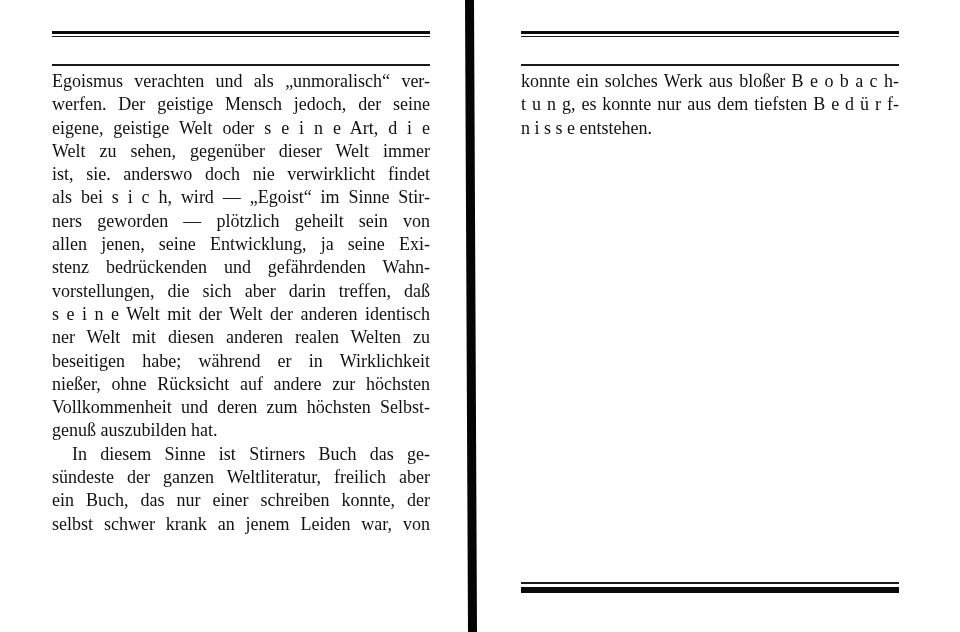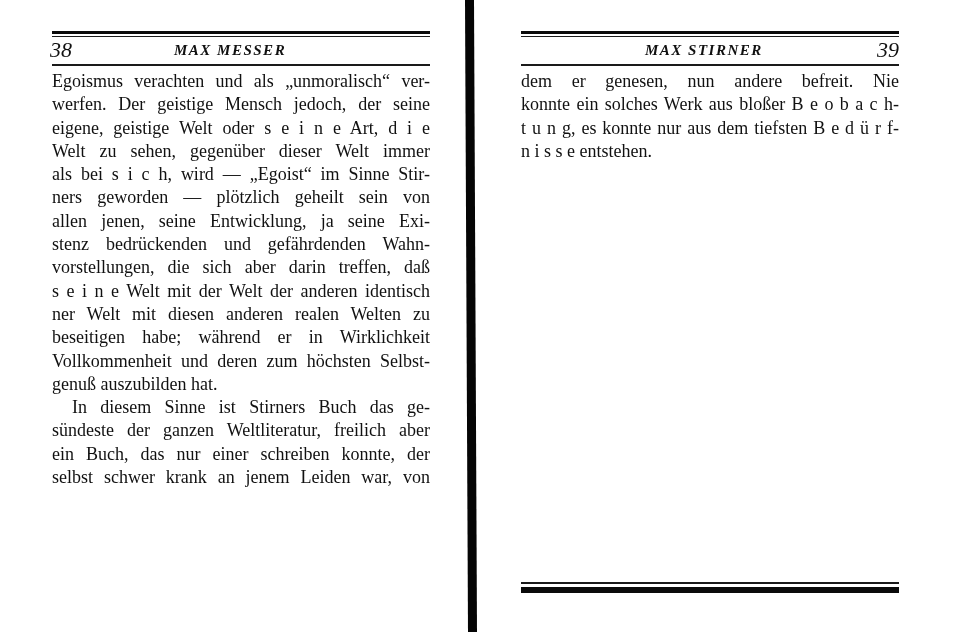--- a/index.html
+++ b/index.html
@@ -90,63 +90,56 @@
       width: 14px;
       height: 632px;
     }
   </style>
 </head>
 <body>
 
 <div class="page page-left">
   <div class="rule-thick" style="top:31px;"></div>
   <div class="rule-thin" style="top:36px;"></div>
-  <div class="running-head">
-    <span class="folio left">38</span>
-    <span class="head-title">MAX MESSER</span>
-  </div>
   <div class="rule-thin" style="top:64px; height:2px;"></div>
 
   <div class="text-block">
     <span class="line">Egoismus verachten und als „unmoralisch“ ver-</span>
     <span class="line">werfen.  Der geistige Mensch jedoch, der seine</span>
     <span class="line">eigene, geistige Welt oder  s e i n e  Art,  d i e</span>
     <span class="line">Welt zu sehen, gegenüber dieser Welt immer</span>
+    <span class="line">ist, sie. anderswo doch nie verwirklicht findet</span>
     <span class="line">als bei  s i c h,  wird — „Egoist“ im Sinne Stir-</span>
     <span class="line">ners geworden — plötzlich geheilt sein von</span>
     <span class="line">allen jenen, seine Entwicklung, ja seine Exi-</span>
     <span class="line">stenz bedrückenden und gefährdenden Wahn-</span>
     <span class="line">vorstellungen, die sich aber darin treffen, daß</span>
     <span class="line">s e i n e Welt mit der Welt der anderen identisch</span>
     <span class="line">ner Welt mit diesen anderen realen Welten zu</span>
     <span class="line">beseitigen habe; während er in Wirklichkeit</span>
+    <span class="line">nießer, ohne Rücksicht auf andere zur höchsten</span>
     <span class="line">Vollkommenheit und deren zum höchsten Selbst-</span>
     <span class="line last">genuß auszubilden hat.</span>
     <span class="line indent">In diesem Sinne ist Stirners Buch das ge-</span>
     <span class="line">sündeste der ganzen Weltliteratur, freilich aber</span>
     <span class="line">ein Buch, das nur einer schreiben konnte, der</span>
     <span class="line">selbst schwer krank an jenem Leiden war, von</span>
   </div>
 </div>
 
 <svg class="gutter" viewBox="0 0 14 632" preserveAspectRatio="none">
   <polygon points="2,0 11,0 14,632 5,632" fill="#050505"></polygon>
 </svg>
 
 <div class="page page-right">
   <div class="rule-thick" style="top:31px;"></div>
   <div class="rule-thin" style="top:36px;"></div>
-  <div class="running-head">
-    <span class="head-title">MAX STIRNER</span>
-    <span class="folio right">39</span>
-  </div>
   <div class="rule-thin" style="top:64px; height:2px;"></div>
 
   <div class="text-block">
-    <span class="line">dem er genesen, nun andere befreit.  Nie</span>
     <span class="line">konnte ein solches Werk aus bloßer  B e o b a c h-</span>
     <span class="line">t u n g, es konnte nur aus dem tiefsten  B e d ü r f-</span>
     <span class="line last">n i s s e  entstehen.</span>
   </div>
 
   <div class="rule-thin" style="top:582px; height:2px;"></div>
   <div class="rule-thick" style="top:587px; height:6px;"></div>
 </div>
 
 </body></html>

